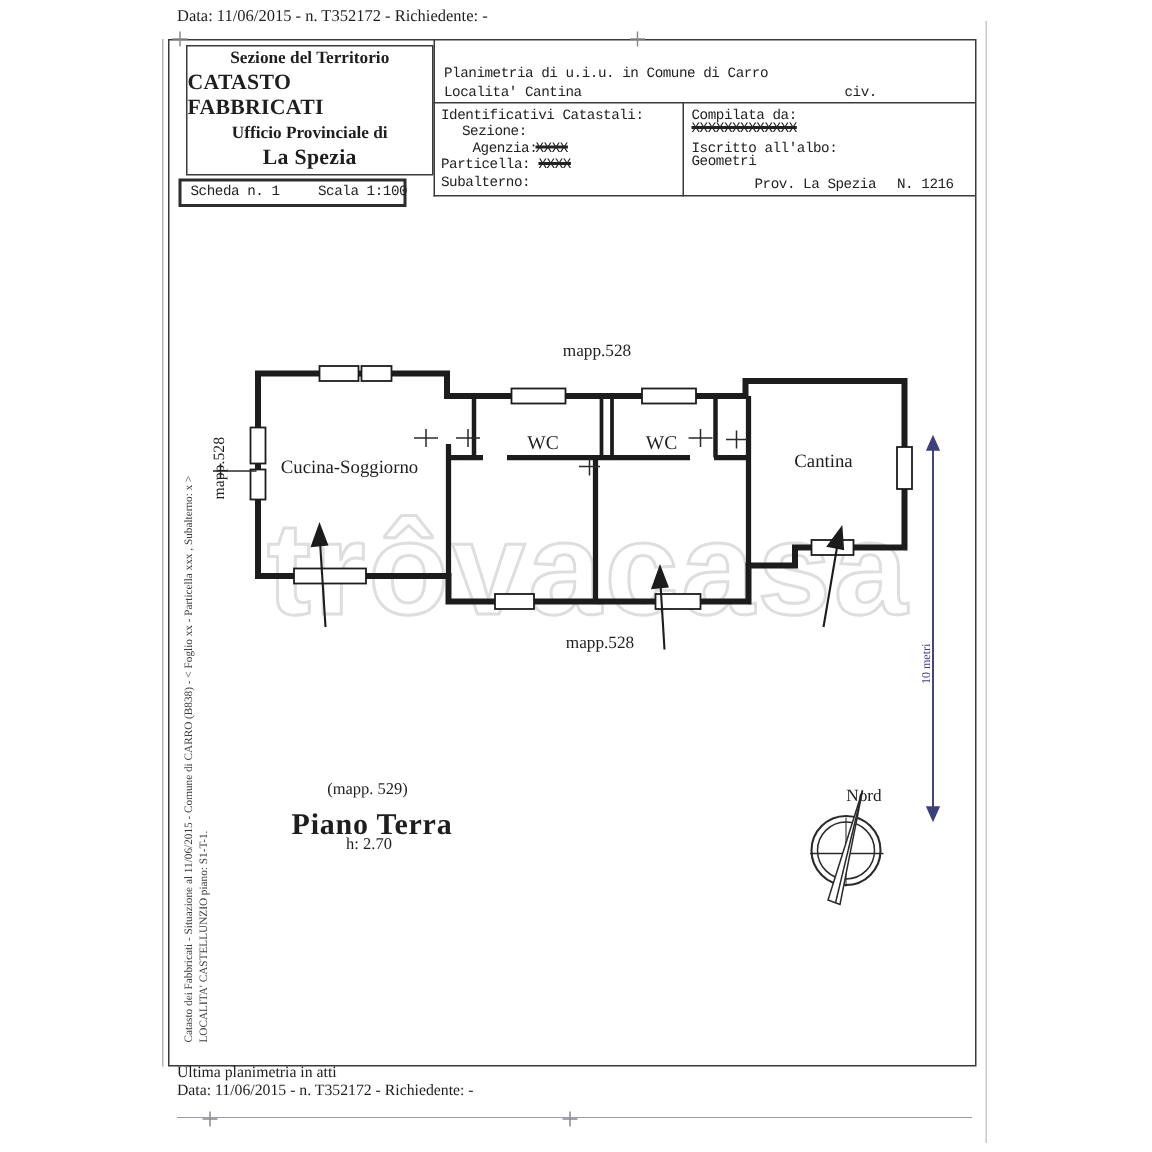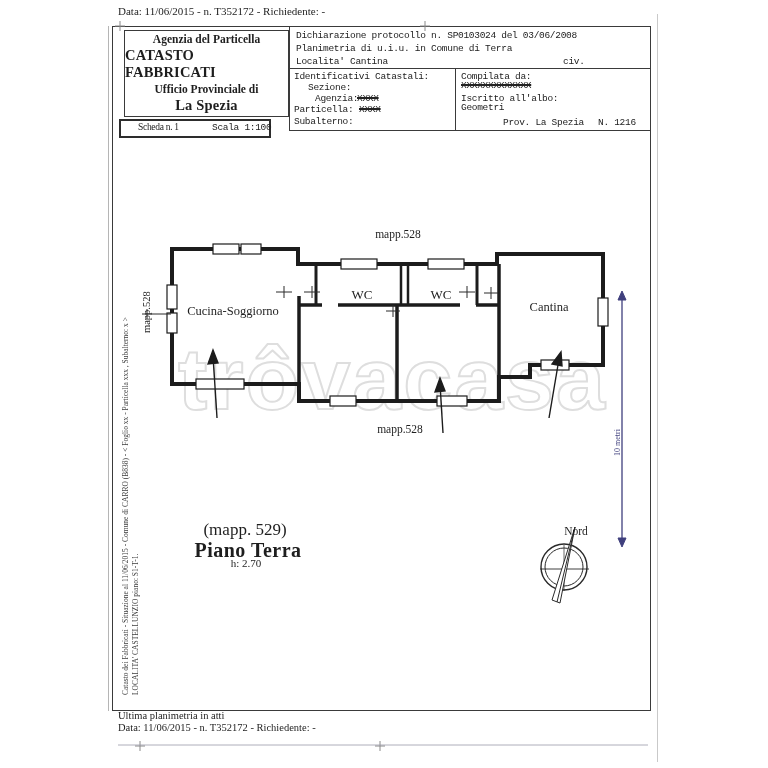--- a/index.html
+++ b/index.html
@@ -29,21 +29,21 @@
 
   .scheda-box { position:absolute; left:119px; top:119px; width:152px; height:19px; border:2px solid #2d2d2d; background:#fff; }
 
   .rot { position:absolute; transform:rotate(-90deg); transform-origin:0 0; white-space:nowrap; }
   .margin-note { left:121px; top:695px; font-size:7.5px; line-height:9.5px; color:#3c3c3c; font-family:"Liberation Serif", serif; }
   .parcel-left { left:141px; top:333px; font-size:10.5px; }
   .scalebar-label { left:613px; top:456px; font-size:8px; color:#3f3f7d; }
 
   .room-lbl { font-size:12.5px; transform:translateX(-50%); }
   .parcel-lbl { font-size:11.5px; transform:translateX(-50%); }
-  .floor-ref { left:245px; top:520px; font-size:17px; transform:translateX(-50%); }
+  .floor-ref { left:245px; top:520px; font-size:11px; transform:translateX(-50%); }
   .floor-name { left:248px; top:539px; font-size:20px; font-weight:bold; letter-spacing:0.5px; transform:translateX(-50%); }
   .floor-h { left:246px; top:557px; font-size:11px; transform:translateX(-50%); }
   .nord-lbl { left:576px; top:525px; font-size:11.5px; transform:translateX(-50%); }
 
   .watermark { position:absolute; left:178px; top:328px; font-size:88px; font-weight:bold;
                font-family:"Liberation Sans", sans-serif; color:rgba(255,255,255,0.05);
                -webkit-text-stroke:2px #dedede; letter-spacing:2px; }
 
   .footer1 { left:118px; top:710px; font-size:10.5px; }
   .footer2 { left:118px; top:722px; font-size:10.5px; }
@@ -56,52 +56,51 @@
 
 <div class="page">
 
   <div class="lbl top-line serif">Data: 11/06/2015 - n. T352172 - Richiedente: -</div>
 
   <div class="frame"></div>
   <div class="edge-line-l"></div>
   <div class="edge-line-r"></div>
 
   <div class="hdr-left">
-    <div class="s1">Agenzia del Particella</div>
+    <div class="s1">Sezione del Territorio</div>
     <div class="s2">CATASTO FABBRICATI</div>
     <div class="s1">Ufficio Provinciale di</div>
     <div class="s2">La Spezia</div>
   </div>
 
   <div class="hdr-right"></div>
   <div class="hdr-divider-h"></div>
   <div class="hdr-divider-v"></div>
 
-  <div class="lbl mono" style="left:296px; top:30px;">Dichiarazione protocollo n. SP0103024 del  03/06/2008</div>
-  <div class="lbl mono" style="left:296px; top:43px;">Planimetria di u.i.u. in Comune di Terra</div>
+  <div class="lbl mono" style="left:296px; top:43px;">Planimetria di u.i.u. in Comune di Carro</div>
   <div class="lbl mono" style="left:296px; top:56px;">Localita' Cantina</div>
   <div class="lbl mono" style="left:563px; top:56px;">civ.</div>
 
   <div class="lbl mono" style="left:294px; top:71px;">Identificativi Catastali:</div>
   <div class="lbl mono" style="left:308px; top:82px;">Sezione:</div>
   <div class="lbl mono" style="left:315px; top:93px;">Agenzia:</div>
   <div class="lbl mono struck" style="left:357px; top:93px;">XXXX</div>
   <div class="lbl mono" style="left:294px; top:104px;">Particella:</div>
   <div class="lbl mono struck" style="left:359px; top:104px;">XXXX</div>
   <div class="lbl mono" style="left:294px; top:116px;">Subalterno:</div>
 
   <div class="lbl mono" style="left:461px; top:71px;">Compilata da:</div>
   <div class="lbl mono struck" style="left:461px; top:80px;">XXXXXXXXXXXXX</div>
   <div class="lbl mono" style="left:461px; top:93px;">Iscritto all'albo:</div>
   <div class="lbl mono" style="left:461px; top:102px;">Geometri</div>
   <div class="lbl mono" style="left:461px; top:117px;padding-left:42px;">Prov. La Spezia</div>
   <div class="lbl mono" style="left:598px; top:117px;">N. 1216</div>
 
   <div class="scheda-box"></div>
-  <div class="lbl mono" style="left:138px; top:122px;font-family:Liberation Serif, serif;">Scheda n. 1</div>
+  <div class="lbl mono" style="left:127px; top:122px;">Scheda n. 1</div>
   <div class="lbl mono" style="left:212px; top:122px;">Scala 1:100</div>
 
   <div class="watermark">trôvacasa</div>
 
   <svg class="plan-svg" viewBox="0 0 768 768">
 
     <g stroke="#8a8a8a" stroke-width="1">
       <path d="M115,26 h10 M120,21 v10"></path>
       <path d="M420,26 h10 M425,21 v10"></path>
       <path d="M135,746 h10 M140,741 v10"></path>

